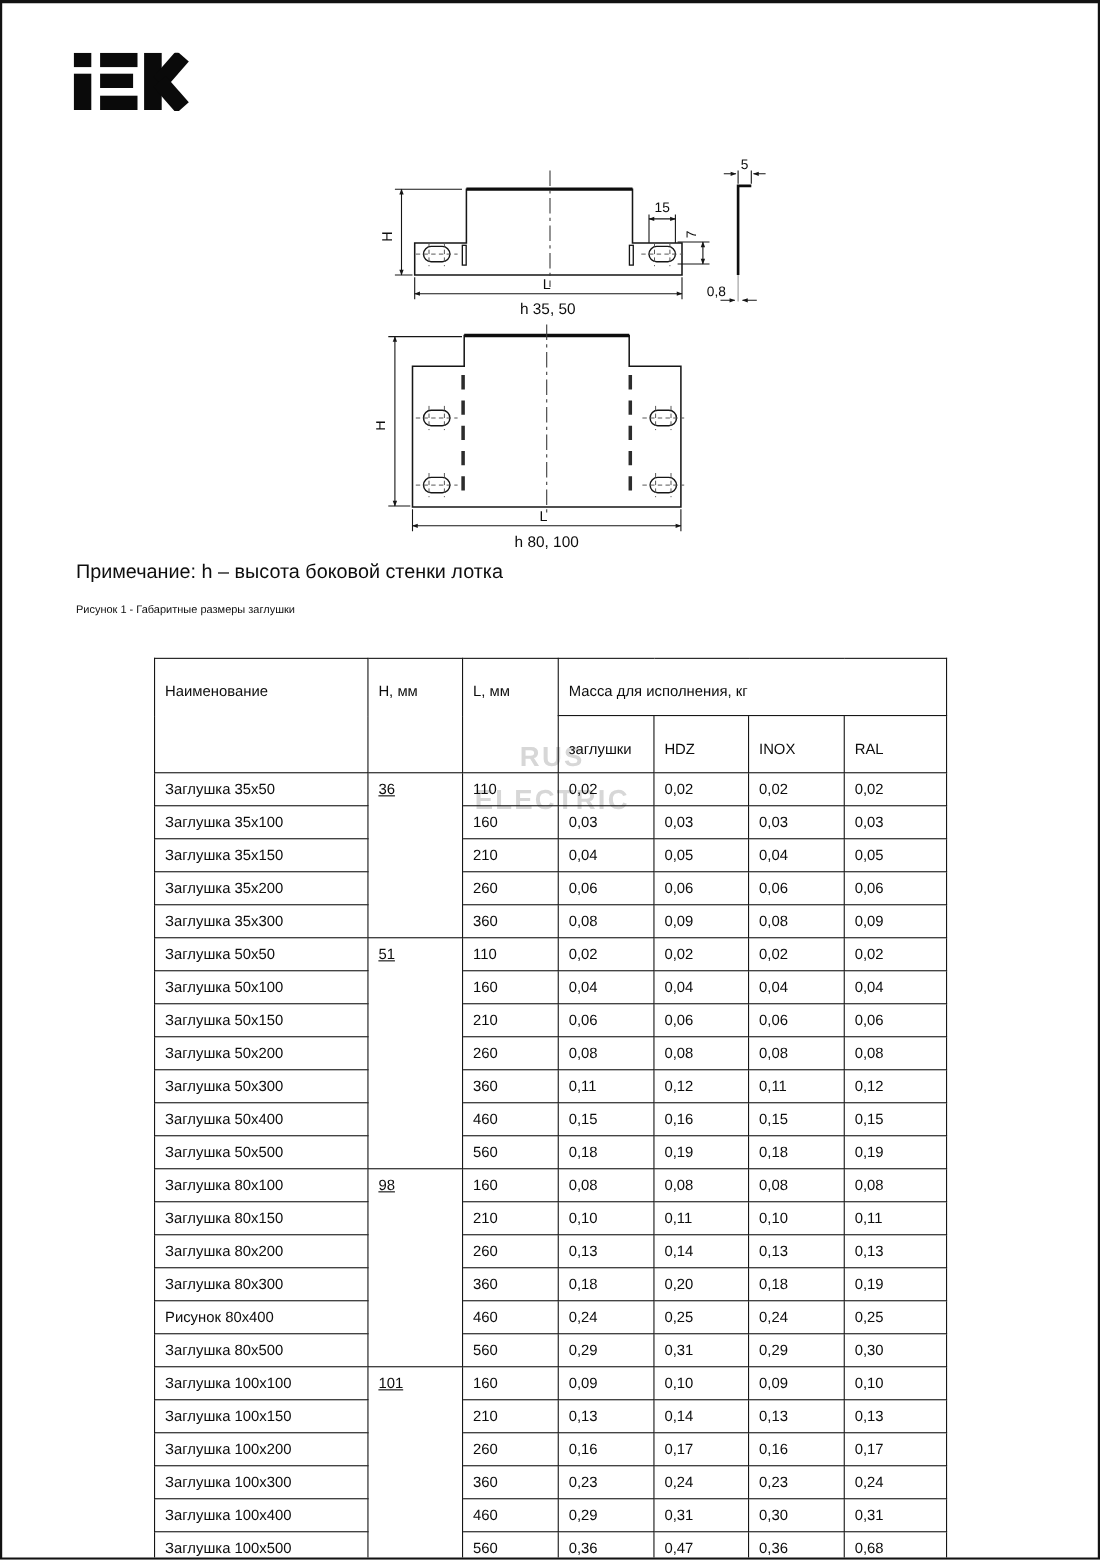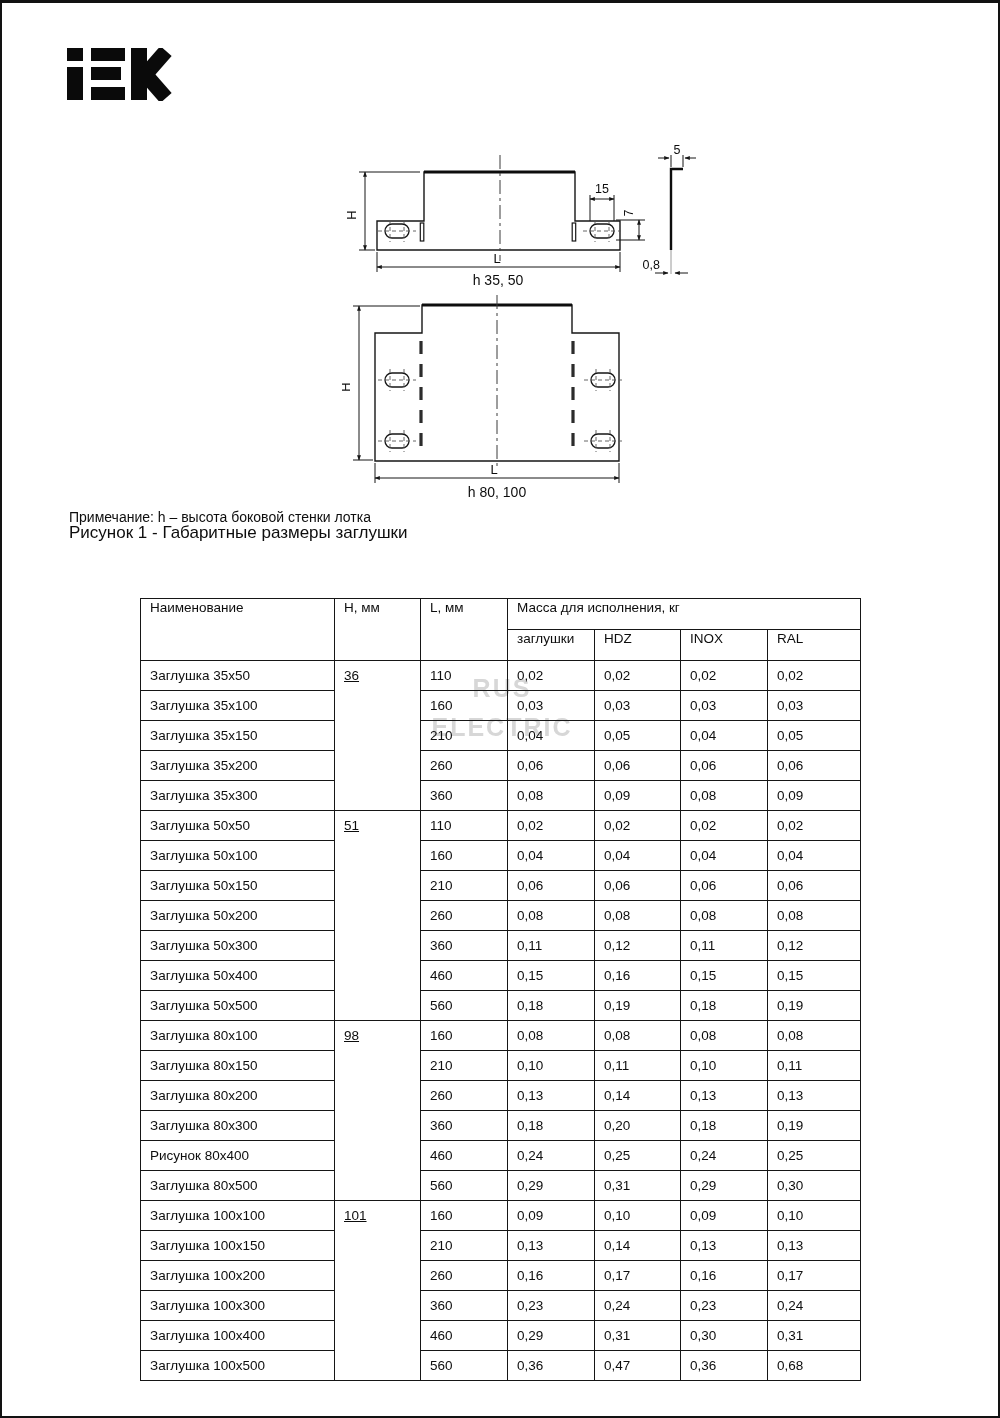--- a/index.html
+++ b/index.html
@@ -5,37 +5,37 @@
   html,body{margin:0;padding:0;background:#ffffff;}
   .page{
     position:relative;width:1000px;height:1418px;box-sizing:border-box;
     background:#fff;border:2px solid #121212;border-top-width:3px;
     font-family:"Liberation Sans",sans-serif;color:#0d0d0d;overflow:hidden;
   }
   .logo{position:absolute;left:65px;top:45px;width:106px;height:53px;}
   svg text{font-family:"Liberation Sans",sans-serif;fill:#0d0d0d;}
   .d1{position:absolute;left:340px;top:140px;}
   .d2{position:absolute;left:340px;top:290px;}
-  .note{position:absolute;left:67px;top:506px;font-size:14px;}
-  .caption{position:absolute;left:67px;top:520px;font-size:17px;}
+  .note{position:absolute;left:67px;top:506px;font-size:18px;}
+  .caption{position:absolute;left:67px;top:546px;font-size:10px;}
   .watermark{
     position:absolute;left:340px;top:691px;width:320px;height:28px;
     display:flex;align-items:center;justify-content:center;gap:5px;
     font-size:25px;font-weight:bold;letter-spacing:2px;opacity:.95;pointer-events:none;flex-direction:column;
   }
   table.dims{
     position:absolute;left:138px;top:595px;width:720px;
     border-collapse:collapse;table-layout:fixed;
   }
   table.dims th,table.dims td{
     border:1.5px solid #161616;font-size:13.5px;font-weight:400;
     text-align:left;padding:0 2px 0 9px;height:29px;vertical-align:middle;
     white-space:nowrap;overflow:hidden;
   }
-  table.dims thead th{vertical-align:top;padding-top:1px;}
+  table.dims thead th{vertical-align:top;padding-top:22px;}
   table.dims td.hcell{vertical-align:top;padding-top:7px;text-decoration:underline;}
 </style>
 </head>
 <body>
 
 <div class="page">
 
   <div class="logo" title="IEK">
     <svg width="106" height="53" viewBox="0 0 106 53">
       <g fill="#0a0a0a">

